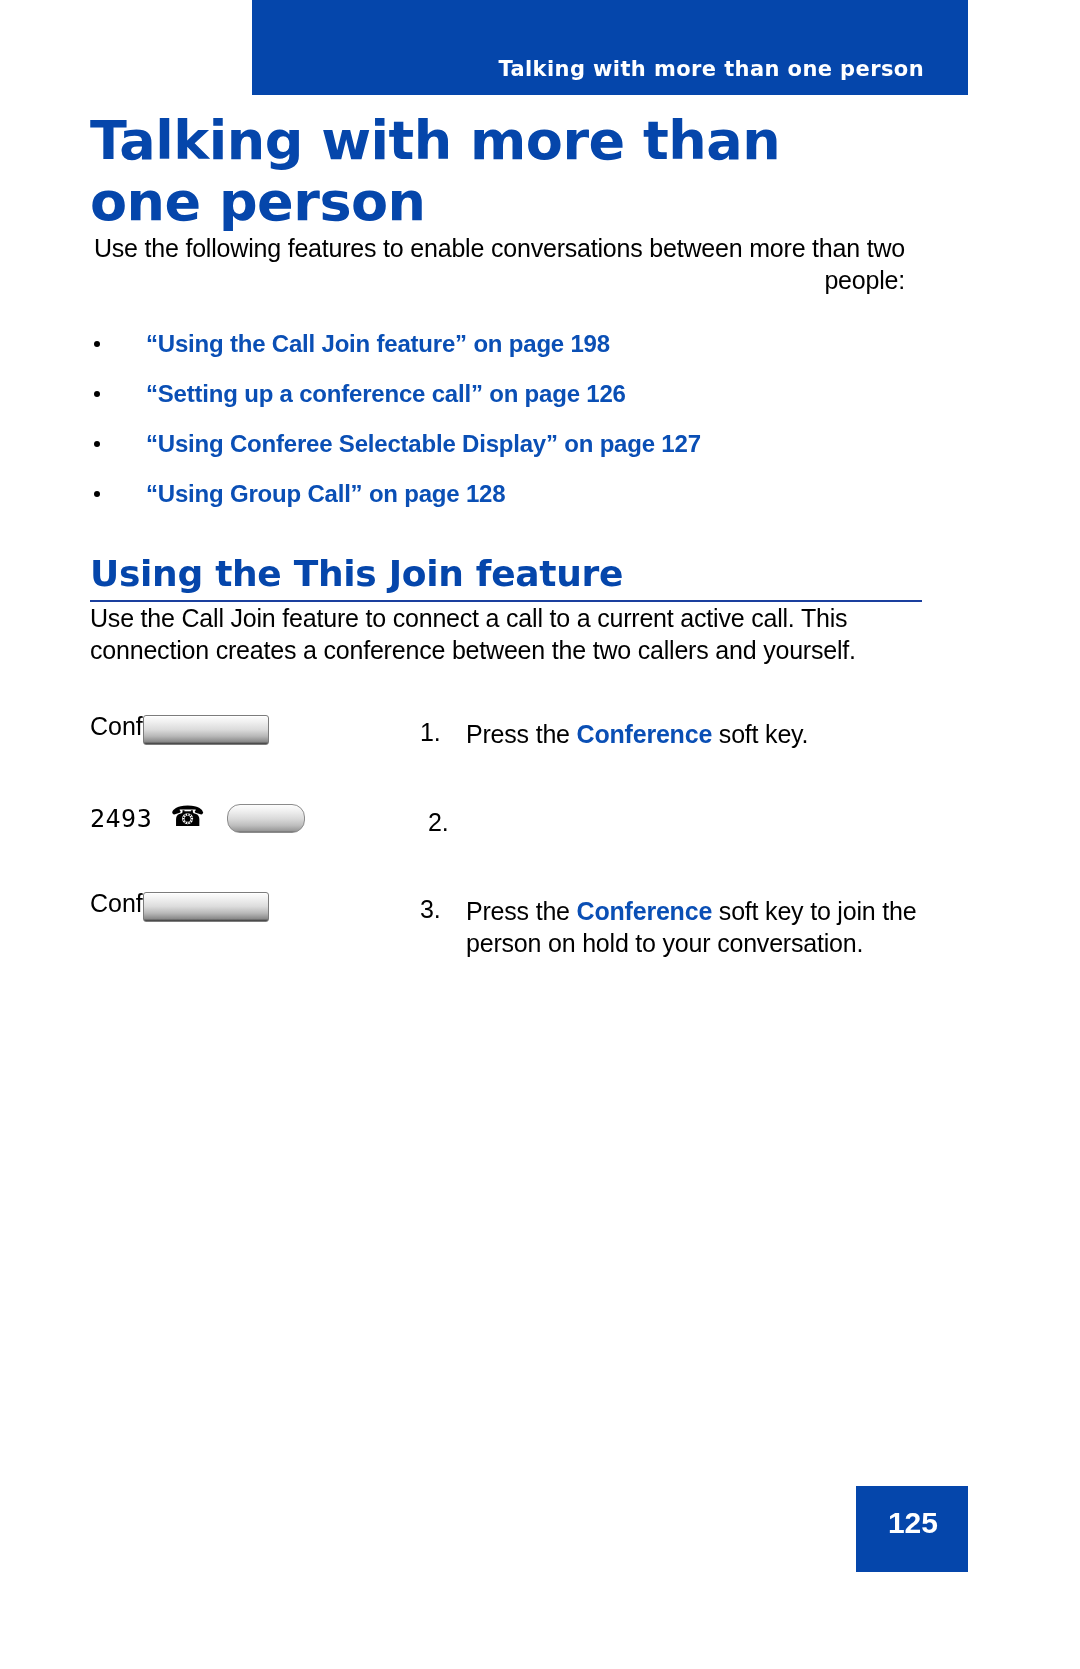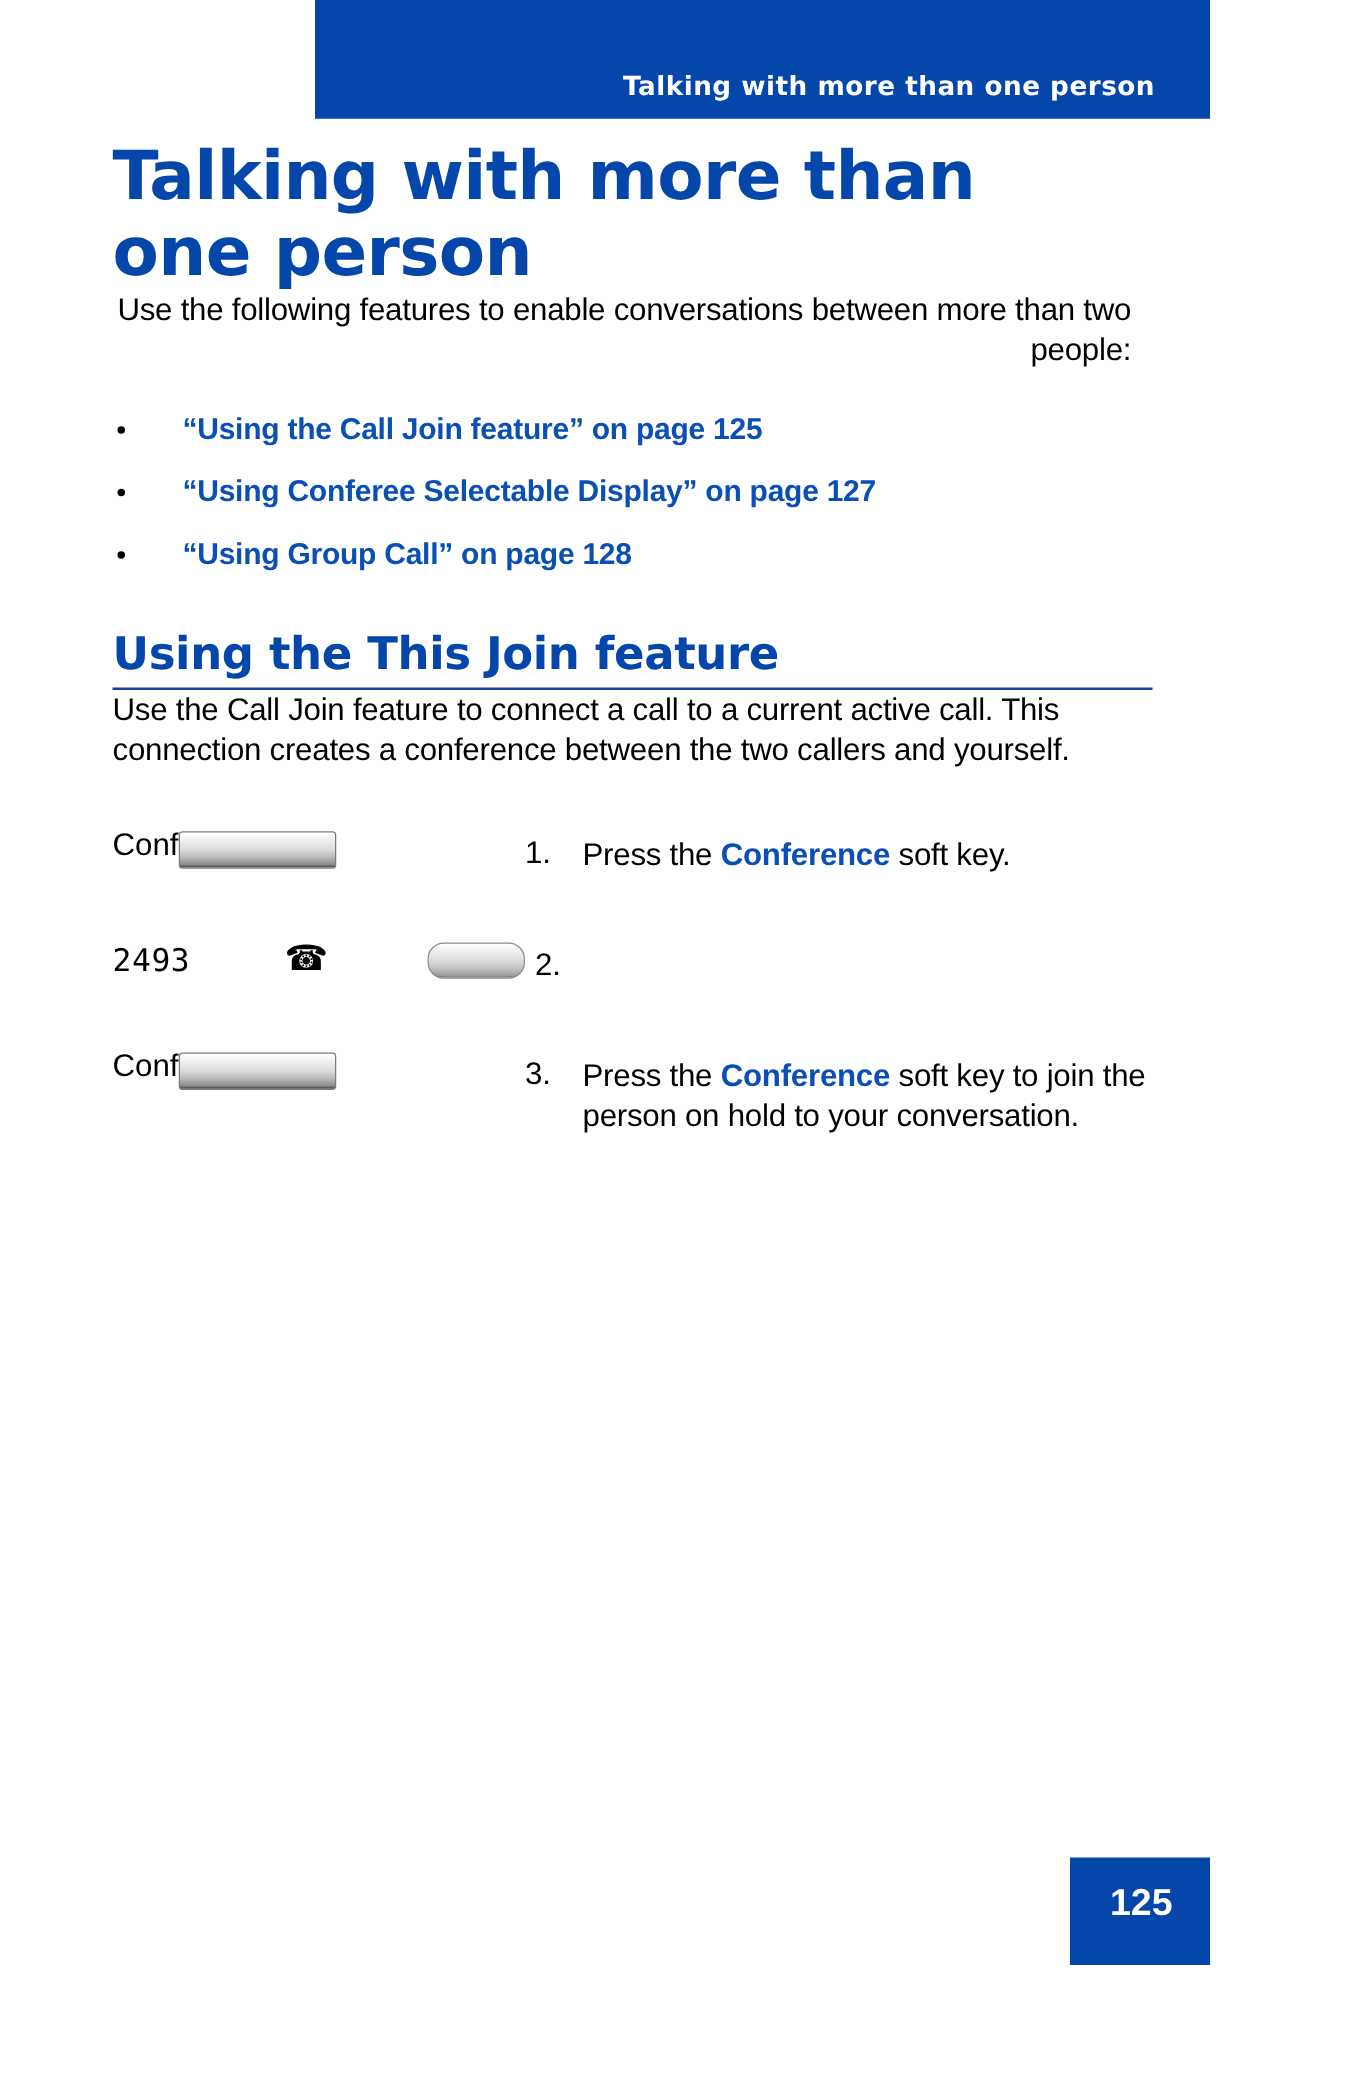--- a/index.html
+++ b/index.html
@@ -138,21 +138,21 @@
     width: 330px;
     flex: 0 0 330px;
     display: flex;
     flex-direction: row;
     align-items: center;
     padding-top: 2px;
   }
   .step-figure.inline-figure {
     flex-direction: row;
     align-items: center;
-    justify-content: space-between;
+    justify-content: flex-start;
     padding-right: 8px;
   }
   .step-body {
     flex: 1;
     display: flex;
     align-items: flex-start;
     padding-top: 6px;
   }
   .step-num {
     width: 46px;
@@ -255,21 +255,25 @@
 
   <div class="content">
 
     <h1 class="page-title">Talking with more than one person</h1>
 
     <p class="body-text intro">Use the following features to enable conversations between more than two people:</p>
 
     <ul class="xref-list">
       <li>
         <span class="bullet-dot"></span>
-        <span>“Using the Call Join feature” on page 125</span>
+        <span>“Using the Call Join feature” on page 198</span>
+      </li>
+      <li>
+        <span class="bullet-dot"></span>
+        <span>“Setting up a conference call” on page 126</span>
       </li>
       <li>
         <span class="bullet-dot"></span>
         <span>“Using Conferee Selectable Display” on page 127</span>
       </li>
       <li>
         <span class="bullet-dot"></span>
         <span>“Using Group Call” on page 128</span>
       </li>
     </ul>

